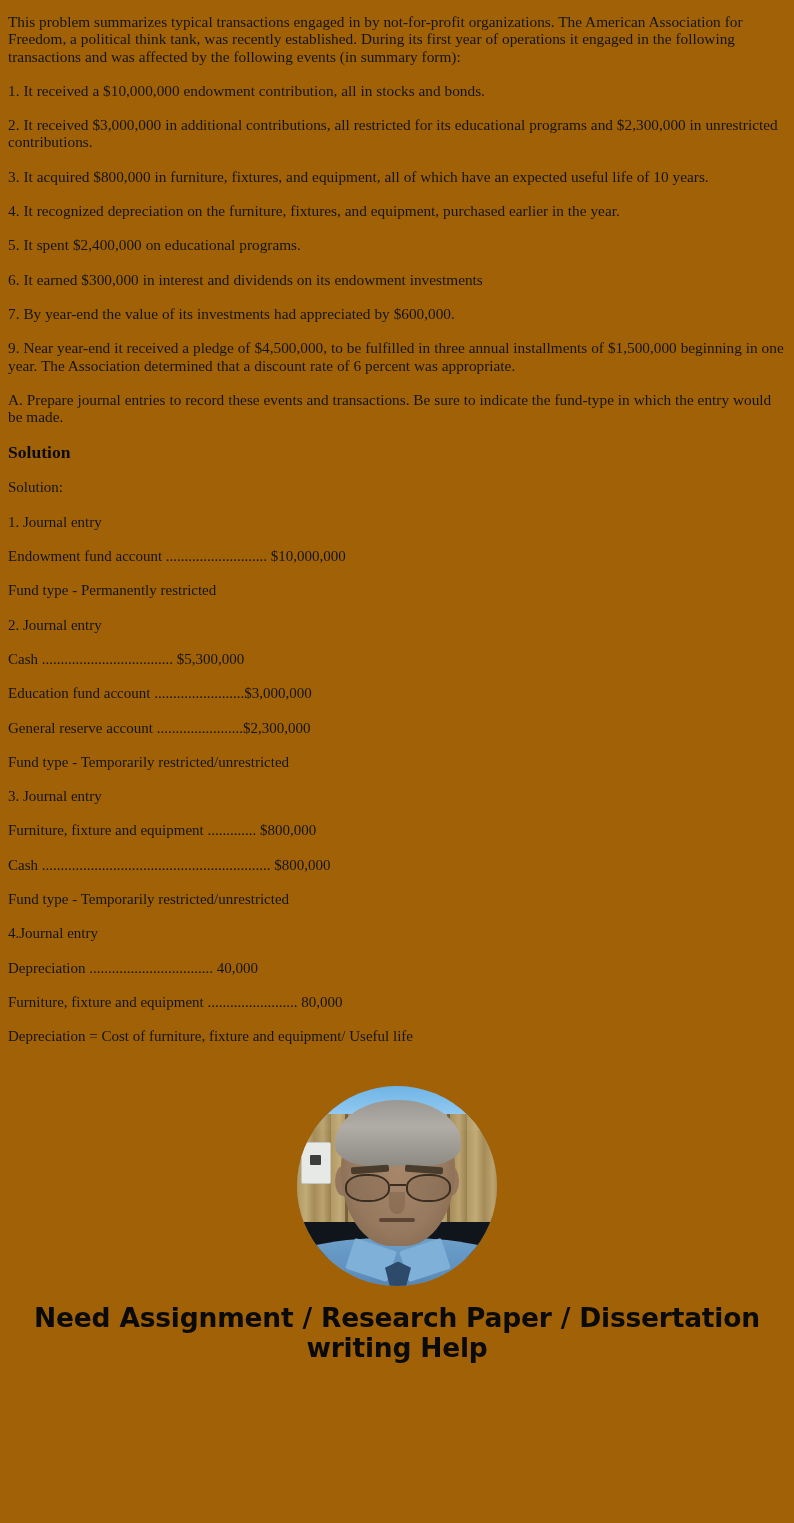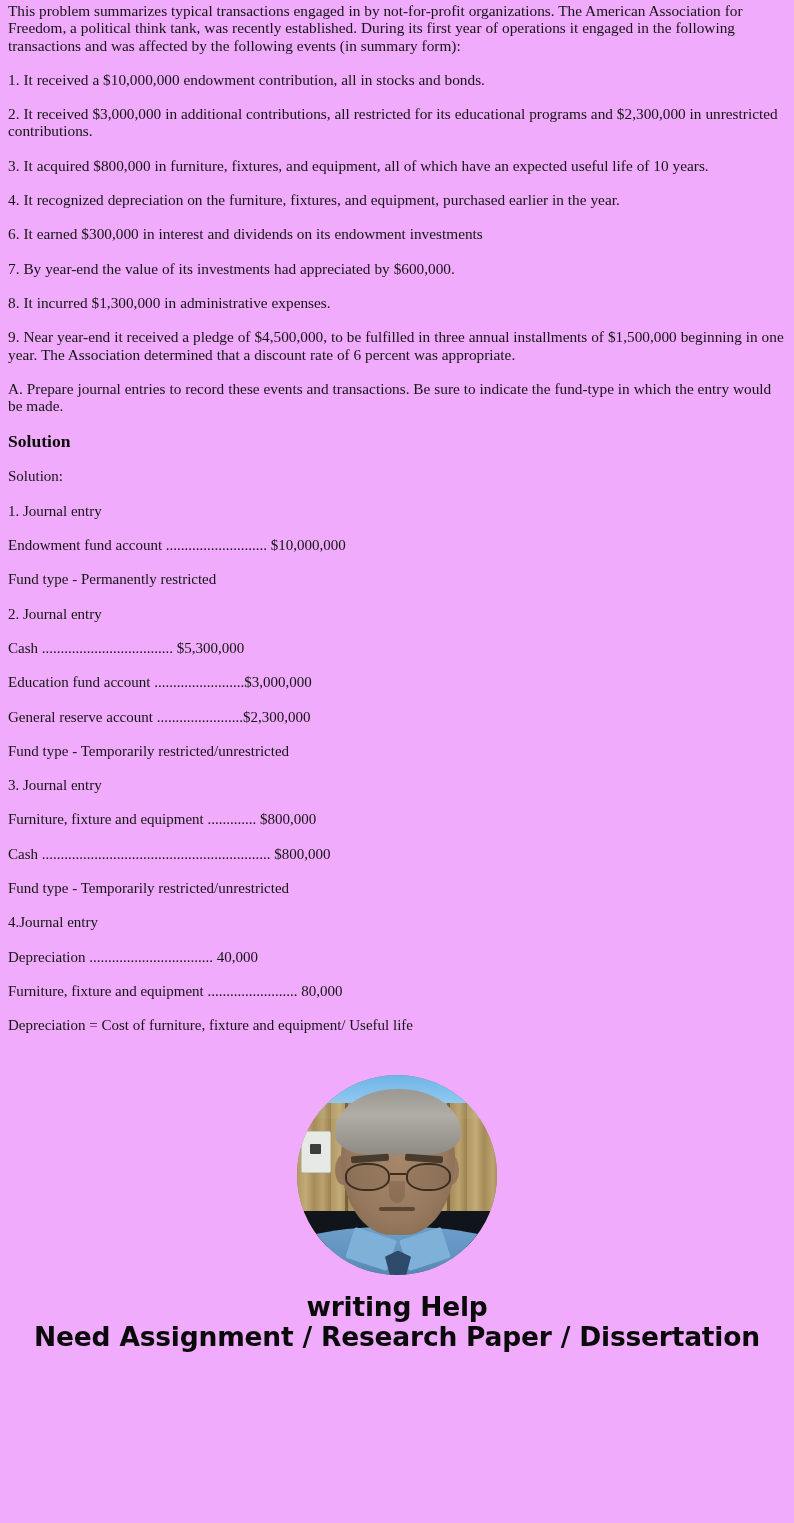--- a/index.html
+++ b/index.html
@@ -13,23 +13,23 @@
     min-height: 1523px;
     font-family: "Liberation Serif", "DejaVu Serif", serif;
     color: #111111;
     -webkit-font-smoothing: antialiased;
   }
 
   .page {
     position: relative;
     width: 794px;
     min-height: 1523px;
-    background: #f0abfc;
+    background: #a16207;
     box-sizing: border-box;
-    padding: 2px 8px 0 8px;
+    padding: 13px 8px 0 8px;
   }
 
   
   .doc-body {
     width: 778px;
   }
   .para {
     font-size: 15.3px;
     line-height: 17.3px;
     margin: 0 0 17px 0;
@@ -267,23 +267,23 @@
 <div class="page">
 
   <div class="doc-body">
 
     <p class="para">This problem summarizes typical transactions engaged in by not-for-profit organizations. The American Association for Freedom, a political think tank, was recently established. During its first year of operations it engaged in the following transactions and was affected by the following events (in summary form):</p>
 
     <p class="para">1. It received a $10,000,000 endowment contribution, all in stocks and bonds.</p>
     <p class="para">2. It received $3,000,000 in additional contributions, all restricted for its educational programs and $2,300,000 in unrestricted contributions.</p>
     <p class="para">3. It acquired $800,000 in furniture, fixtures, and equipment, all of which have an expected useful life of 10 years.</p>
     <p class="para">4. It recognized depreciation on the furniture, fixtures, and equipment, purchased earlier in the year.</p>
+    <p class="para">5. It spent $2,400,000 on educational programs.</p>
     <p class="para">6. It earned $300,000 in interest and dividends on its endowment investments</p>
     <p class="para">7. By year-end the value of its investments had appreciated by $600,000.</p>
-    <p class="para">8. It incurred $1,300,000 in administrative expenses.</p>
     <p class="para">9. Near year-end it received a pledge of $4,500,000, to be fulfilled in three annual installments of $1,500,000 beginning in one year. The Association determined that a discount rate of 6 percent was appropriate.</p>
 
     <p class="para">A. Prepare journal entries to record these events and transactions. Be sure to indicate the fund-type in which the entry would be made.</p>
 
     <h2 class="section-heading">Solution</h2>
 
     <p class="entry-line">Solution:</p>
     <p class="entry-line">1. Journal entry</p>
     <p class="entry-line">Endowment fund account ........................... $10,000,000</p>
     <p class="entry-line">Fund type - Permanently restricted</p>
@@ -326,17 +326,17 @@
         <div class="ph-lens l"></div>
         <div class="ph-lens r"></div>
         <div class="ph-bridge"></div>
       </div>
       <div class="ph-nose"></div>
       <div class="ph-mouth"></div>
     </div>
   </div>
 
   <div class="footer">
+    <span class="footer-line l1">Need Assignment / Research Paper / Dissertation</span>
     <span class="footer-line l2">writing Help</span>
-    <span class="footer-line l1">Need Assignment / Research Paper / Dissertation</span>
   </div>
 
 </div>
 
 </body></html>

